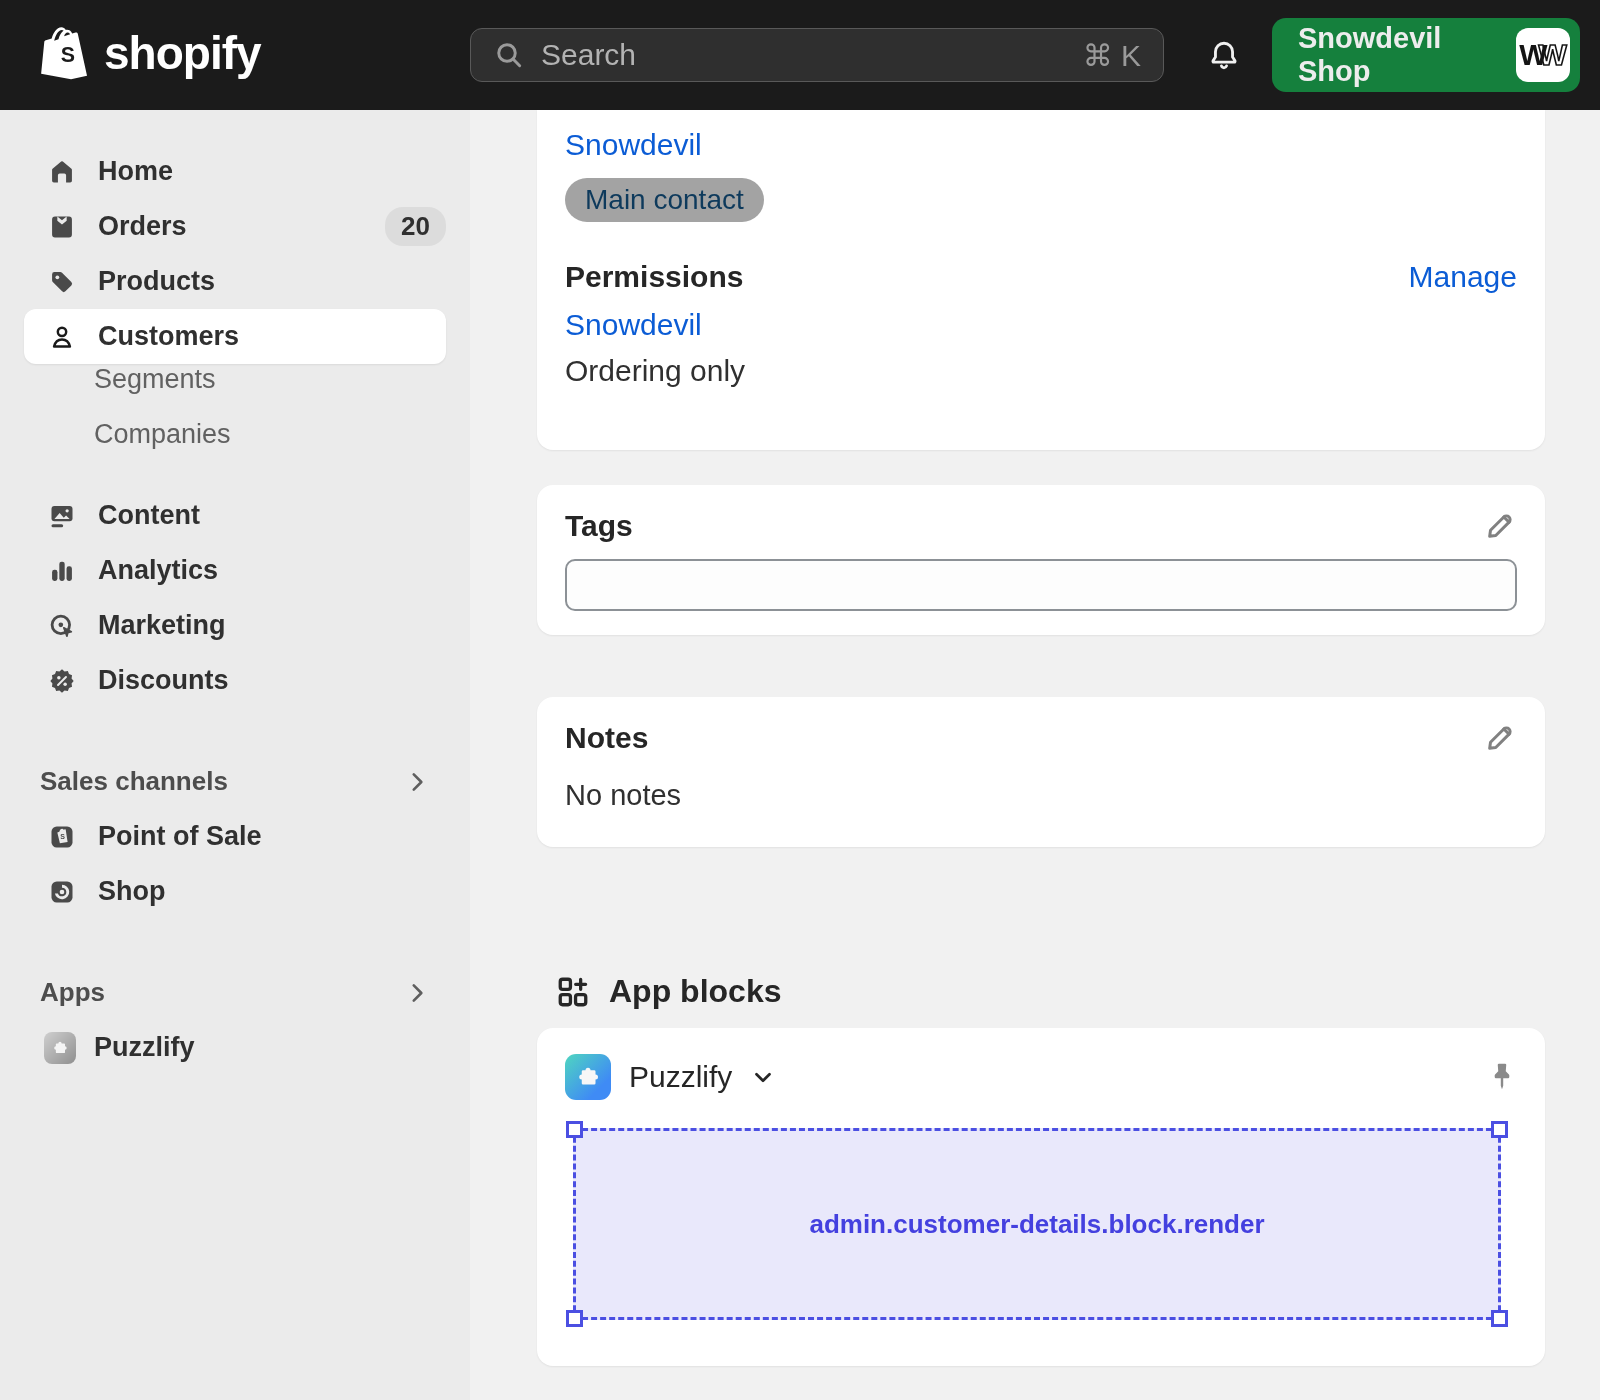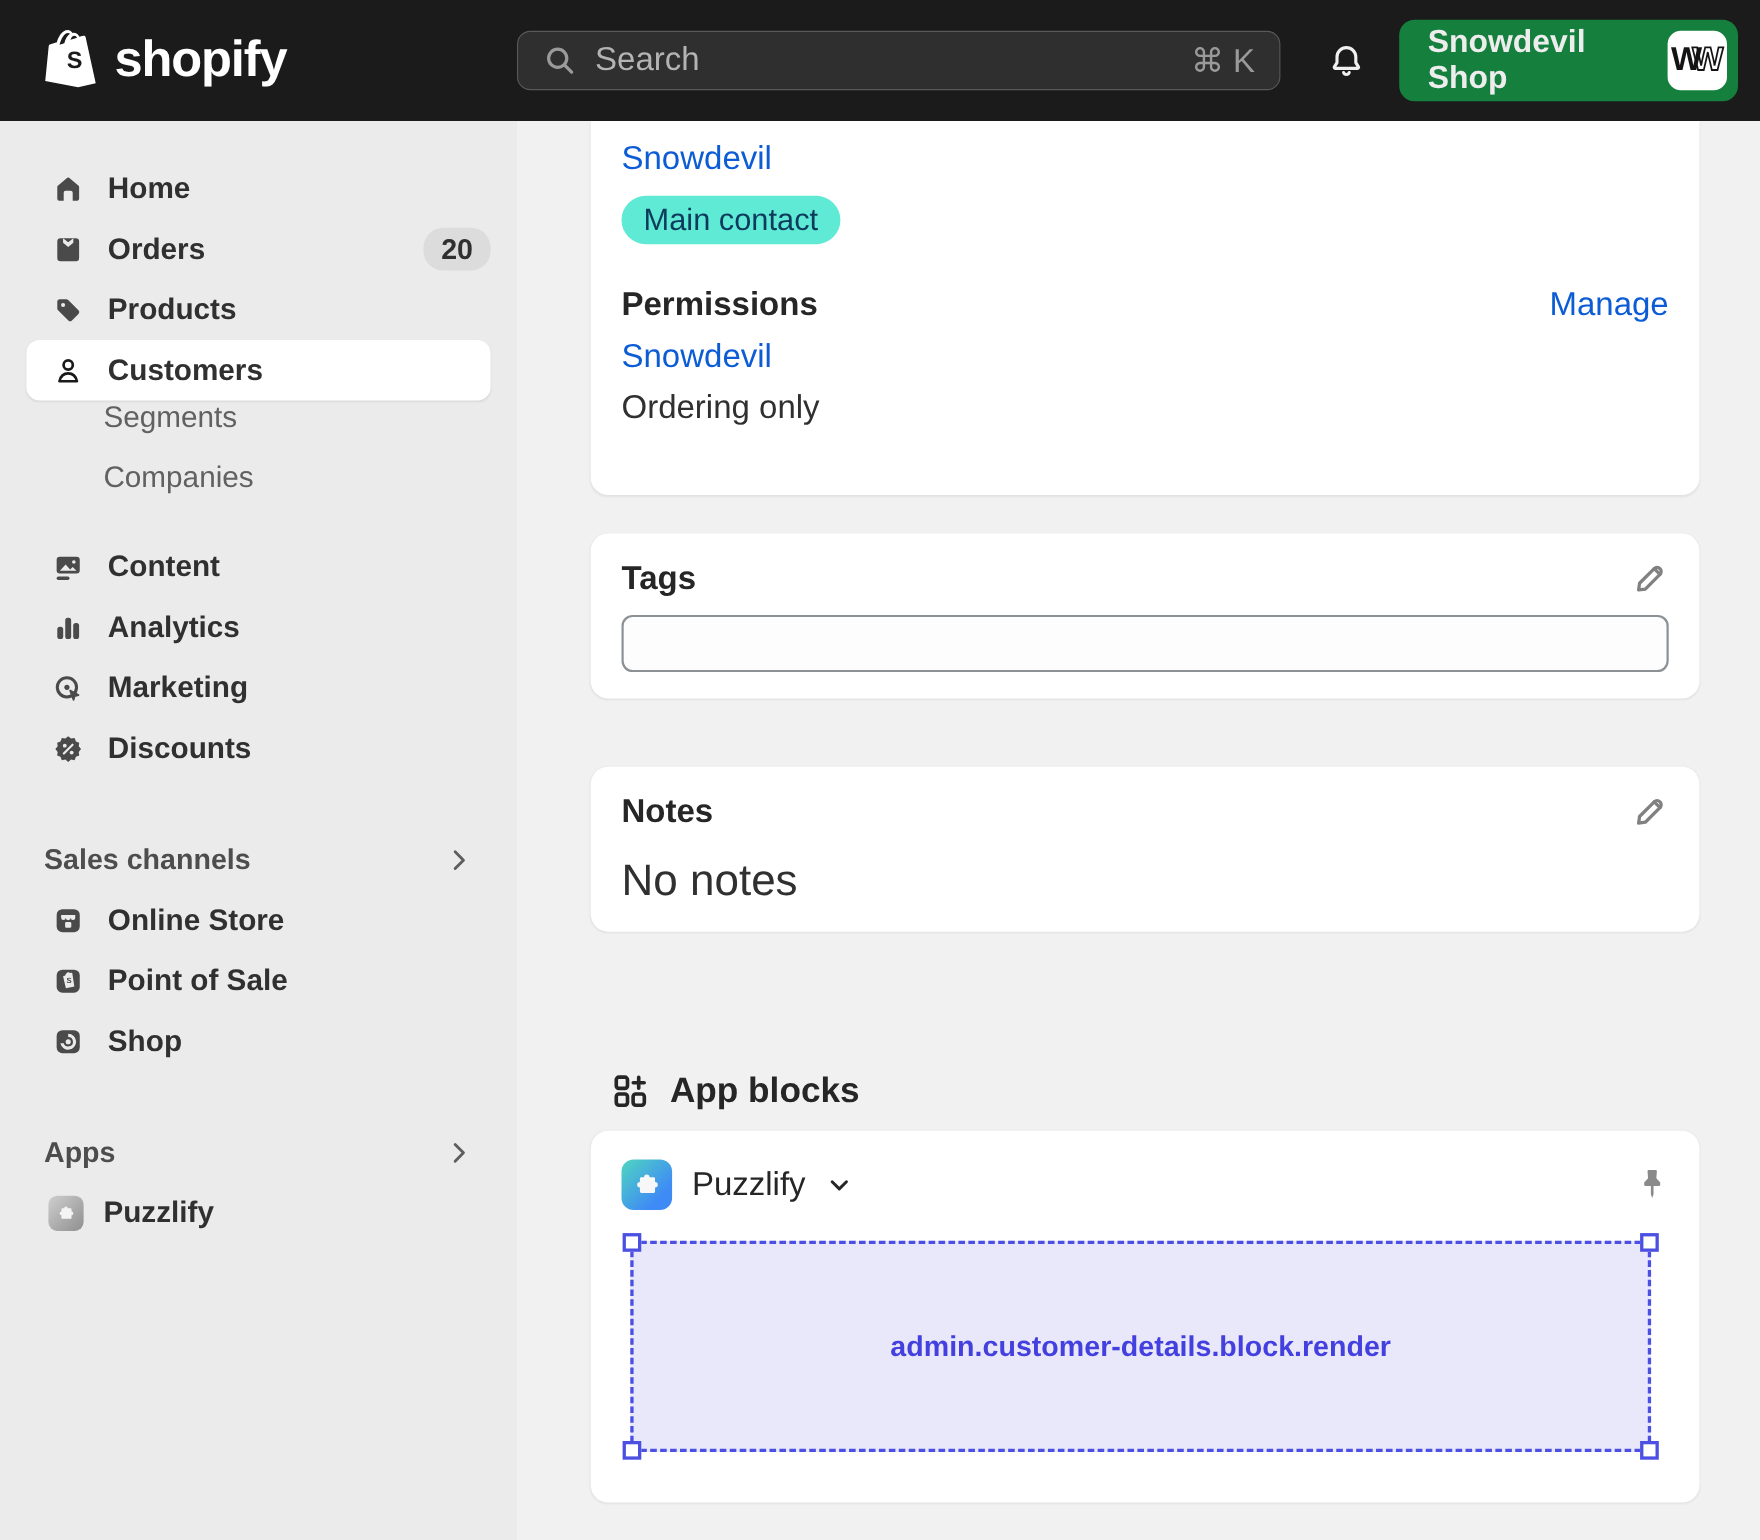--- a/index.html
+++ b/index.html
@@ -44,33 +44,33 @@
   .nav-section { margin-top:46px; height:55px; display:flex; align-items:center; justify-content:space-between; padding:0 40px; font-size:26px; font-weight:700; color:#4d4d4d; }
   .nav-section .chev { color:#5e5e5e; }
   .appicon-gray { width:32px; height:32px; border-radius:8px; background:linear-gradient(135deg,#cfcfcf,#8f8f8f); display:flex; align-items:center; justify-content:center; flex:none; }
 
   
   .main { position:absolute; top:110px; left:470px; width:1130px; height:1290px; background:#f1f1f1; }
   .card { width:1008px; margin-left:67px; background:#fff; border-radius:16px; box-shadow:0 1px 2px rgba(26,26,26,.07); }
   .card.first { border-radius:0 0 16px 16px; height:340px; padding:10px 28px 0; }
   .link { color:#0b5cd5; font-size:30px; }
   .contact-link { display:inline-block; margin-top:8px; }
-  .badge-pill { display:inline-block; margin-top:16px; background:#5eead4; color:#0e3a5c; font-size:28px; padding:6px 20px; border-radius:24px; }
+  .badge-pill { display:inline-block; margin-top:16px; background:#a3a3a3; color:#0e3a5c; font-size:28px; padding:6px 20px; border-radius:24px; }
   .perm-row { margin-top:38px; display:flex; align-items:center; justify-content:space-between; }
   .h-card { font-size:30px; font-weight:700; color:#262626; }
   .perm-link { display:inline-block; margin-top:14px; }
   .plain-text { margin-top:12px; font-size:30px; color:#303030; }
 
   .card.tags { margin-top:35px; height:150px; padding:24px 28px; }
   .card-head { display:flex; align-items:center; justify-content:space-between; }
   .pencil { color:#818181; }
   .tags-input { margin-top:16px; width:100%; height:52px; border:2px solid #8c9196; border-radius:10px; background:#fdfdfd; font-size:28px; padding:0 16px; color:#303030; outline:none; }
 
   .card.notes { margin-top:62px; height:150px; padding:24px 28px; }
-  .notes-empty { margin-top:24px; font-size:40px; color:#303030; }
+  .notes-empty { margin-top:24px; font-size:29px; color:#303030; }
 
   .appblocks-head { margin-left:85px; margin-top:126px; display:flex; align-items:center; gap:18px; color:#262626; }
   .appblocks-title { font-size:32px; font-weight:700; }
 
   .card.appblock { margin-top:18px; height:338px; padding:26px 28px; }
   .appblock-head { display:flex; align-items:center; gap:18px; }
   .appicon-color { width:46px; height:46px; border-radius:11px; background:linear-gradient(135deg,#4fd6c0 0%,#3f8bf5 75%); display:flex; align-items:center; justify-content:center; flex:none; }
   .appblock-name { font-size:30px; font-weight:500; color:#262626; }
   .appblock-spacer { flex:1; }
   .pin { color:#8a8a8a; }
@@ -225,30 +225,20 @@
 
   <div class="nav-section">
     <span>Sales channels</span>
     <span class="chev">
       <svg width="26" height="26" viewBox="0 0 24 24" fill="none" stroke="currentColor" stroke-width="2.4" stroke-linecap="round" stroke-linejoin="round">
           <path d="m9 5 7 7-7 7"></path>
         </svg>
     </span>
   </div>
 
-  <div class="nav-item">
-    <span class="nicon">
-      <svg viewBox="0 0 24 24" fill="currentColor">
-          <rect x="3" y="3" width="18" height="18" rx="4.5"></rect>
-          <path d="M6.5 7.5h11v2.2a1.8 1.8 0 0 1-3.6 0 1.9 1.9 0 0 1-3.8 0 1.8 1.8 0 0 1-3.6 0z" fill="#ebebeb"></path>
-          <rect x="9.6" y="13" width="4.8" height="4.5" rx="1" fill="#ebebeb"></rect>
-        </svg>
-    </span>
-    <span>Online Store</span>
-  </div>
 
   <div class="nav-item">
     <span class="nicon">
       <svg viewBox="0 0 24 24" fill="currentColor">
           <rect x="3" y="3" width="18" height="18" rx="4.5"></rect>
           <path d="M9.7 7.6c.4-1.5 1.3-2.6 2.4-2.6.5 0 1 .2 1.3.7l1.2-.3c.3 0 .5.1.6.4l1.6 10.4-6.6 1.2L8 8.2z" fill="#ebebeb"></path>
           <text x="10.6" y="13.6" font-size="6" font-weight="bold" fill="currentColor" font-family="Liberation Sans, sans-serif">S</text>
         </svg>
     </span>
     <span>Point of Sale</span>

